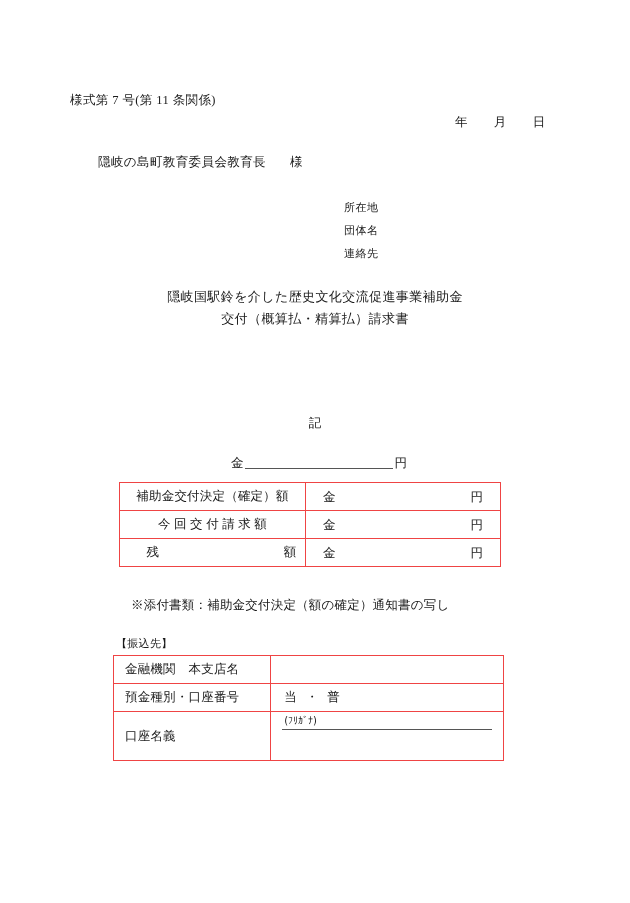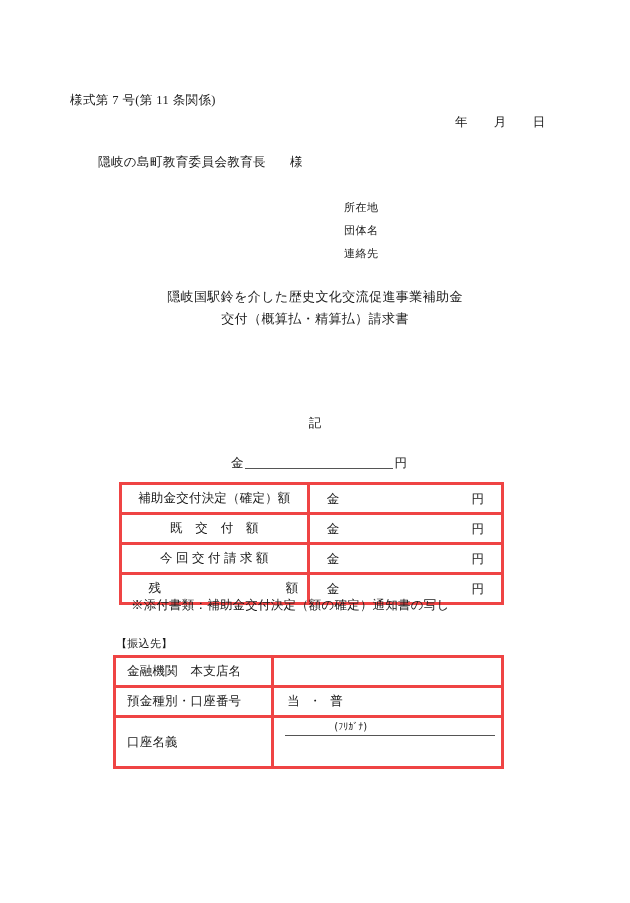--- a/index.html
+++ b/index.html
@@ -103,21 +103,21 @@
     vertical-align: -2px;
     margin: 0 2px 0 1px;
   }
 
   
   table.grid {
     border-collapse: collapse;
     font-size: 12.5px;
   }
   table.grid td {
-    border: 3px solid #ef4444;
+    border: 1px solid #ef4444;
     padding: 0;
     vertical-align: middle;
   }
 
   .amt-table { left: 119px; top: 482px; }
   .amt-table td.label {
     width: 185px;
     height: 27px;
     text-align: center;
     letter-spacing: 0.2px;
@@ -171,21 +171,20 @@
   .bank-table tr.r3 td { height: 48px; }
   .bank-table td.label-mid { vertical-align: middle; }
   .furigana-cell { position: relative; }
   .furigana {
     position: absolute;
     left: 13px; top: 3px;
     font-size: 10px;
     font-family: "DejaVu Sans", "Liberation Sans", sans-serif;
     letter-spacing: 0px;
     white-space: nowrap;
-    margin-left: 47px;
   }
   .furigana-rule {
     position: absolute;
     left: 11px; top: 17px;
     width: 210px;
     border-bottom: 1px solid #555;
   }
   .kind-cell span { letter-spacing: 0px; }
   .kind-cell .sep { margin: 0 9px; }
 </style>
@@ -225,27 +224,20 @@
   <table class="abs grid amt-table">
     <tbody>
         <tr>
       <td class="label">補助金交付決定（確定）額</td>
       <td class="value">
         <span class="yen-left">金</span>
         <span class="yen-right">円</span>
       </td>
     </tr>
     <tr>
-      <td class="label">既　交　付　額</td>
-      <td class="value">
-        <span class="yen-left">金</span>
-        <span class="yen-right">円</span>
-      </td>
-    </tr>
-    <tr>
       <td class="label">今 回 交 付 請 求 額</td>
       <td class="value">
         <span class="yen-left">金</span>
         <span class="yen-right">円</span>
       </td>
     </tr>
     <tr>
       <td class="label">
         <span class="lbl-zan"><span>残</span><span class="right">額</span></span>
       </td>

